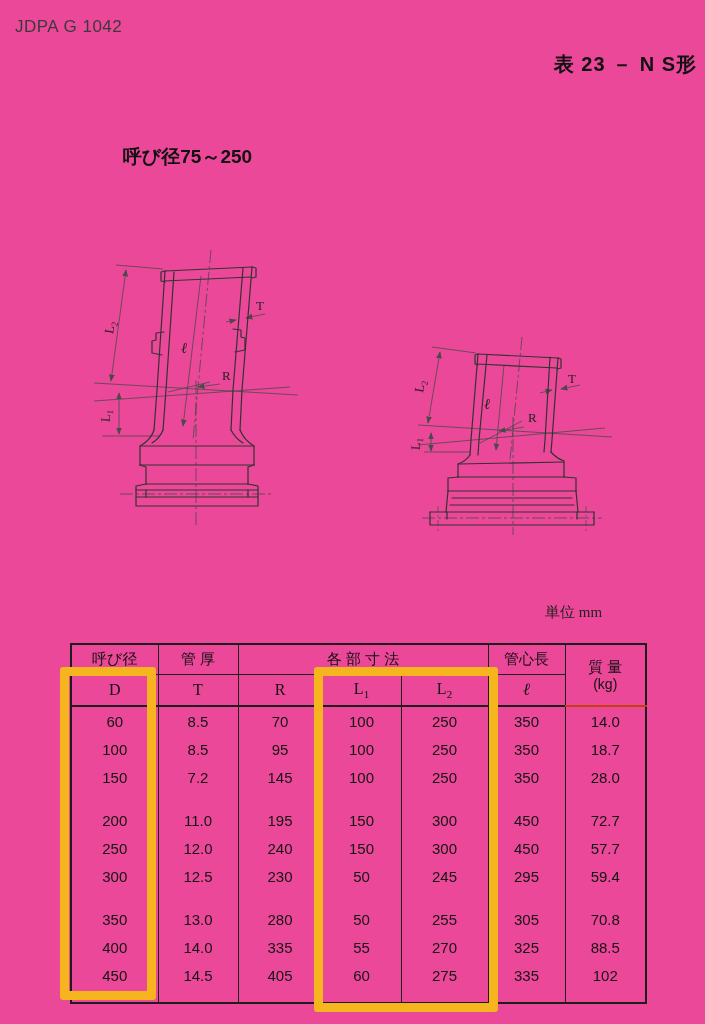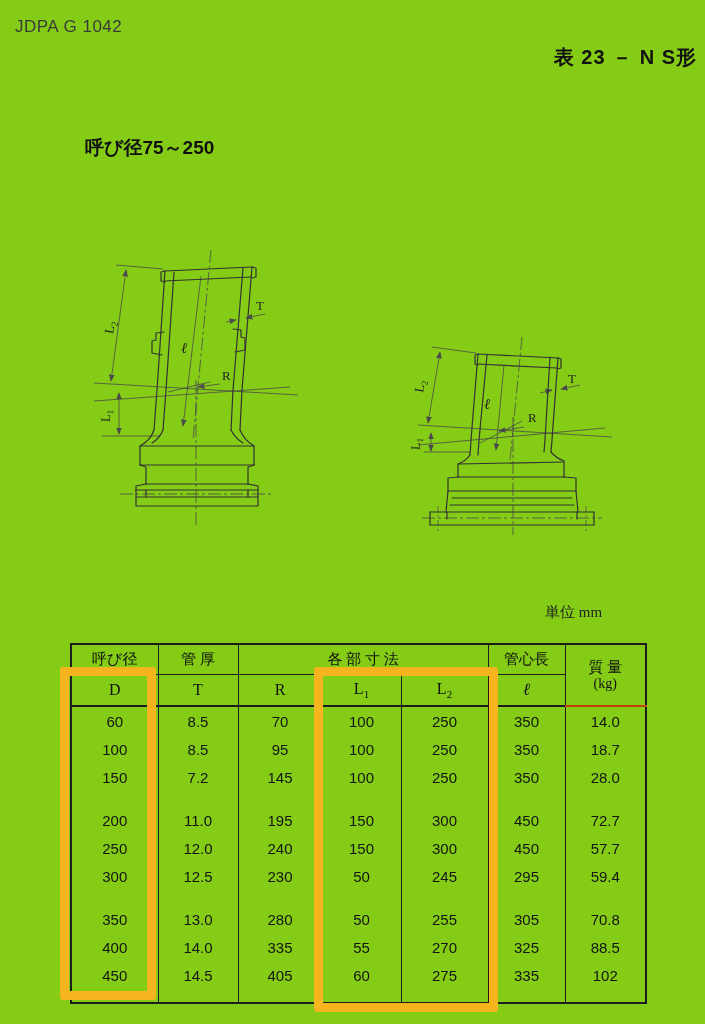--- a/index.html
+++ b/index.html
@@ -1,21 +1,21 @@
 <!DOCTYPE html>
 <html><head>
 <meta charset="utf-8">
 <style>
   html,body{margin:0;padding:0;background:#e8e8e8;}
-  .page{position:relative;width:705px;height:1024px;background:#84cc16;overflow:hidden;
+  .page{position:relative;width:705px;height:1024px;background:#ec4899;overflow:hidden;
         font-family:"Liberation Sans",sans-serif;color:#1d1d1d;}
 
   .doc-code{position:absolute;left:15px;top:17px;font-size:17px;letter-spacing:.5px;color:#3a3a3a;}
-  .table-title{position:absolute;right:8px;top:44px;font-size:20px;font-weight:bold;letter-spacing:1px;color:#111;}
-  .caption{position:absolute;top:135px;width:205px;font-size:19px;font-weight:bold;color:#111;}
+  .table-title{position:absolute;right:8px;top:51px;font-size:20px;font-weight:bold;letter-spacing:1px;color:#111;}
+  .caption{position:absolute;top:144px;width:205px;text-align:center;font-size:19px;font-weight:bold;color:#111;}
   .caption-left{left:85px;}
   .caption-right{left:418px;}
 
   .fig{position:absolute;}
   .fig-left{left:80px;top:240px;width:225px;height:292px;}
   .fig-right{left:400px;top:325px;width:225px;height:215px;}
   .fig .ol{stroke:#333;stroke-width:1.2;fill:none;stroke-linejoin:round;stroke-linecap:round;}
   .fig .dim{stroke:#4a4a4a;stroke-width:.8;fill:none;}
   .fig .cl{stroke:#4a4a4a;stroke-width:.8;fill:none;stroke-dasharray:13 3 3 3;}
   .fig .cs{stroke:#4a4a4a;stroke-width:.7;fill:none;stroke-dasharray:6 3 2 3;}
@@ -24,21 +24,21 @@
   .fig .sub{font-size:9px;}
 
   .unit{position:absolute;left:545px;top:603px;width:100px;
         font-family:"Liberation Serif",serif;font-size:15px;color:#222;}
 
   table.dims{position:absolute;left:70px;top:643px;width:575px;border-collapse:collapse;
              table-layout:fixed;border:2px solid #1d1d1d;}
   table.dims th,table.dims td{border-left:1px solid #1d1d1d;border-right:1px solid #1d1d1d;
              text-align:center;vertical-align:middle;padding:0;font-weight:normal;}
   tr.gh th{height:29px;border-bottom:1px solid #1d1d1d;
-           font-family:Liberation Serif, serif;font-size:15px;color:#111;}
+           font-family:Liberation Sans, sans-serif;font-size:15px;color:#111;}
   tr.gh th.mass{border-bottom:2px solid #c2410c;line-height:1.2;}
   tr.gh th.mass .kg{font-size:14px;}
   tr.sub2 th{height:30px;border-bottom:2px solid #1d1d1d;
            font-family:"Liberation Serif",serif;font-size:16px;color:#111;}
   tr.sub2 th sub{font-size:11px;}
   tr.sub2 th.ell{font-style:italic;font-size:17px;}
   tbody td{height:28px;font-size:15px;color:#141414;}
   tr.spacer td{height:15px;}
   tr.spacer-end td{height:13px;}
 

